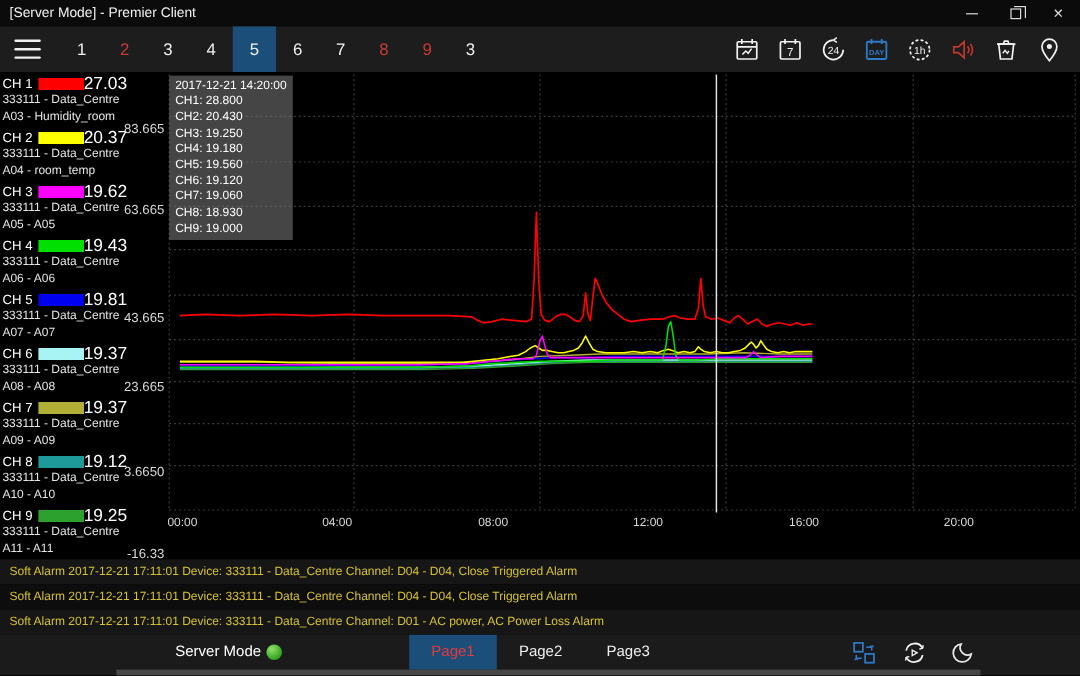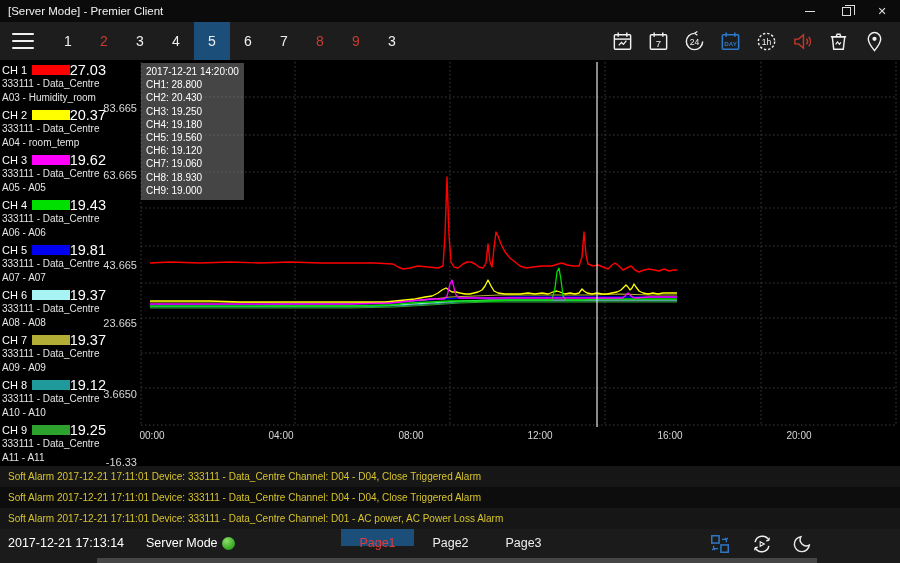--- a/index.html
+++ b/index.html
@@ -53,21 +53,21 @@
   .alarmrow:nth-child(odd) { background:#161616; }
   .alarmrow:nth-child(even) { background:#0d0d0d; }
 
   
   .statusbar { position:relative; height:34px; background:#1b1b1b; }
   .st-time { position:absolute; left:8px; top:0; height:29px; line-height:29px; font-size:12.5px; color:#fff; }
   .st-mode { position:absolute; left:146px; top:0; height:29px; line-height:29px; font-size:12.5px; color:#fff; }
   .st-dot { position:absolute; left:222px; top:8px; width:13px; height:13px; border-radius:50%;
             background:radial-gradient(circle at 35% 30%, #8fe06a, #3fae2a 60%, #2a7d1d); }
   .pages { position:absolute; left:341px; top:0; height:29px; display:flex; }
-  .pagetab { width:73px; height:17px; line-height:29px; text-align:center; font-size:12.5px; color:#eee; }
+  .pagetab { width:73px; height:29px; line-height:29px; text-align:center; font-size:12.5px; color:#eee; }
   .pagetab.active { background:#1b4e79; color:#e23b3b; }
   .sticon { position:absolute; top:4px; width:22px; height:22px; display:flex; align-items:center; justify-content:center; }
   .st-version { position:absolute; right:8px; top:0; height:29px; line-height:29px; font-size:12.5px; color:#f0f0f0; }
   .hscroll { position:absolute; left:97px; bottom:0; width:720px; height:5px; background:#464646; }
 </style>
 </head>
 <body>
 
 <div class="titlebar">
   <div class="title">[Server Mode] - Premier Client</div>
@@ -318,21 +318,20 @@
   </div>
 </div>
 
 <div class="alarms">
     <div class="alarmrow">Soft Alarm 2017-12-21 17:11:01 Device: 333111 - Data_Centre Channel: D04 - D04, Close Triggered Alarm</div>
     <div class="alarmrow">Soft Alarm 2017-12-21 17:11:01 Device: 333111 - Data_Centre Channel: D04 - D04, Close Triggered Alarm</div>
     <div class="alarmrow">Soft Alarm 2017-12-21 17:11:01 Device: 333111 - Data_Centre Channel: D01 - AC power, AC Power Loss Alarm</div>
   </div>
 
 <div class="statusbar">
-  <div class="st-time">2017-12-21 17:13:14</div>
   <div class="st-mode">Server Mode</div>
   <div class="st-dot"></div>
   <div class="pages">
       <div class="pagetab active">Page1</div>
       <div class="pagetab">Page2</div>
       <div class="pagetab">Page3</div>
     </div>
   <div class="sticon" style="left:709px">
     <svg viewBox="0 0 24 24" width="22" height="22">
         <g fill="none" stroke="#2e79c8" stroke-width="1.6">

